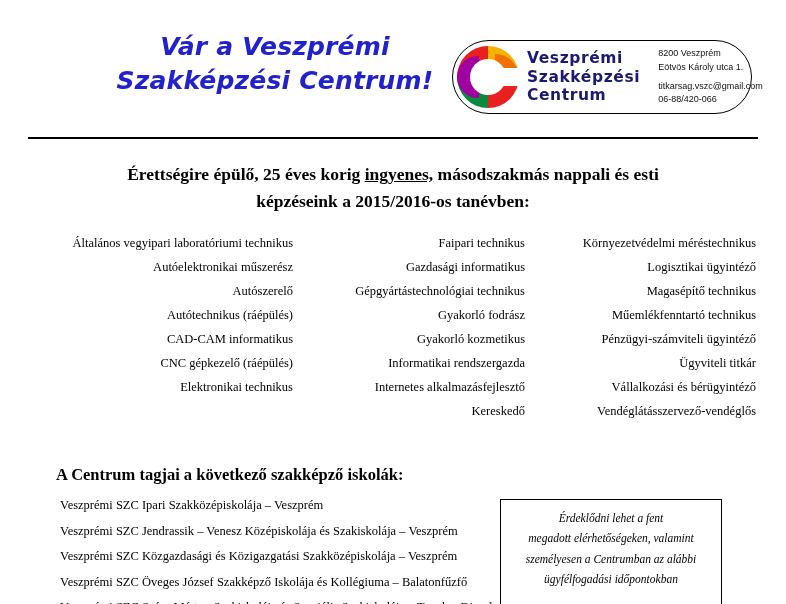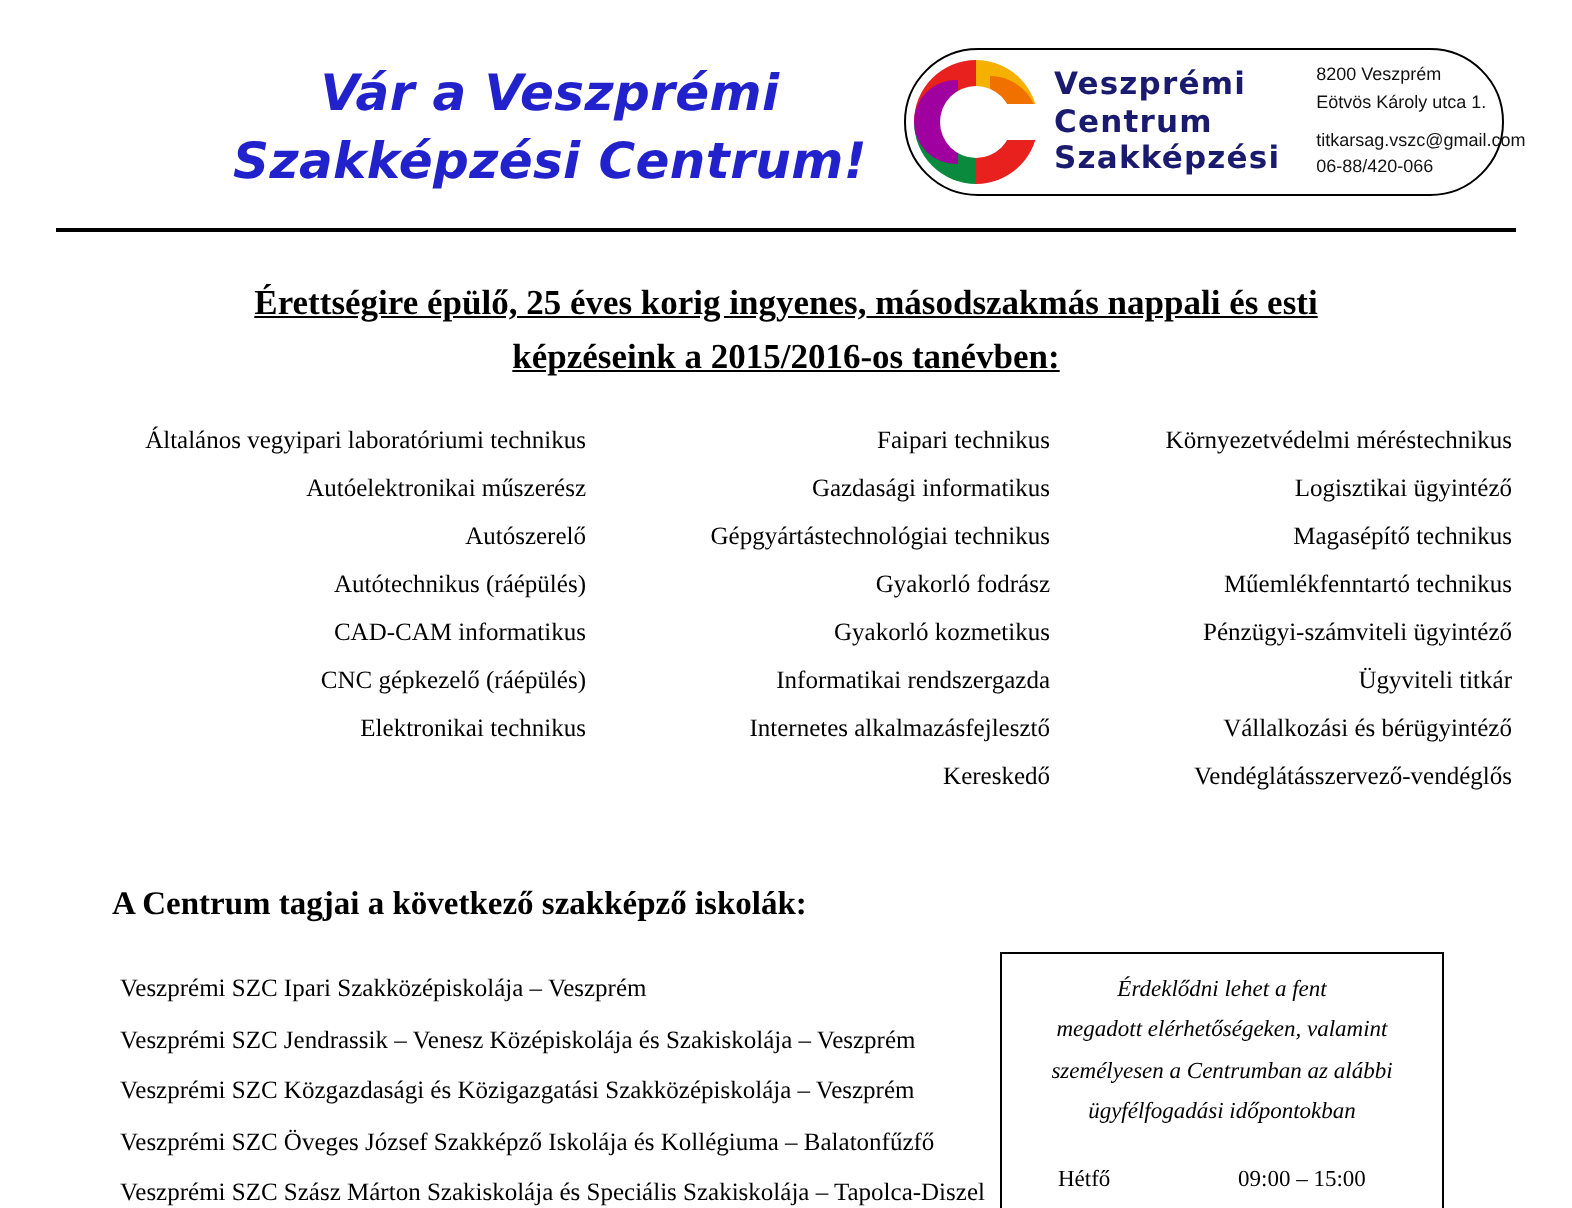--- a/index.html
+++ b/index.html
@@ -17,42 +17,42 @@
   .page {
     position: relative;
     width: 786px;
     height: 604px;
     box-sizing: border-box;
   }
 
   
   .header {
     position: relative;
-    height: 114px;
+    height: 137px;
     padding: 22px 30px 0 30px;
     box-sizing: border-box;
   }
   .header-title {
     position: absolute;
     left: 110px;
     top: 30px;
     width: 330px;
     text-align: center;
     font-family: "DejaVu Sans", sans-serif;
     font-style: italic;
     font-weight: bold;
     font-size: 25px;
     line-height: 1.35;
     color: #2222cc;
     letter-spacing: 0.2px;
   }
   .logo-box {
     position: absolute;
     left: 452px;
-    top: 24px;
+    top: 40px;
     width: 300px;
     height: 74px;
     border: 1px solid #000;
     border-radius: 37px;
     background: #fff;
     display: flex;
     align-items: center;
     box-sizing: border-box;
   }
   .logo-wheel {
@@ -126,21 +126,20 @@
     font-size: 19px;
     margin-top: 18px;
   }
   .lead {
     text-align: center;
     font-weight: bold;
     font-size: 17.5px;
     line-height: 1.55;
     margin-top: 22px;
     padding: 0 28px;
-    text-decoration: underline;
   }
   .lead u { text-decoration: underline; }
 
   .courses {
     display: flex;
     margin-top: 22px;
     font-size: 12.5px;
     line-height: 1.0;
   }
   .courses .col {
@@ -170,21 +169,21 @@
   .schools {
     width: 470px;
     padding-left: 30px;
     box-sizing: border-box;
     font-size: 12.5px;
     line-height: 1.0;
   }
   .schools ul { margin: 0; padding: 0; }
   .schools li {
     list-style: none;
-    margin: 12px 0 13px 0;
+    margin: 0 0 13px 0;
     white-space: nowrap;
   }
 
   .infobox {
     width: 222px;
     border: 1px solid #000;
     box-sizing: border-box;
     padding: 8px 10px 6px 10px;
     font-family: "Liberation Serif", serif;
     font-style: italic;
@@ -223,22 +222,22 @@
         <div class="seg s2"></div>
         <div class="seg s3"></div>
         <div class="seg s4"></div>
         <div class="seg s5"></div>
         <div class="seg s6"></div>
         <div class="hole"></div>
         <div class="cgap"></div>
       </div>
       <div class="logo-name">
         <div>Veszprémi</div>
+        <div>Szakképzési</div>
         <div>Centrum</div>
-        <div>Szakképzési</div>
       </div>
       <div class="logo-divider"></div>
       <div class="logo-contact">
         <div>8200 Veszprém</div>
         <div>Eötvös Károly utca 1.</div>
         <span class="sp"></span>
         <div>titkarsag.vszc@gmail.com</div>
         <div>06-88/420-066</div>
       </div>
     </div>

